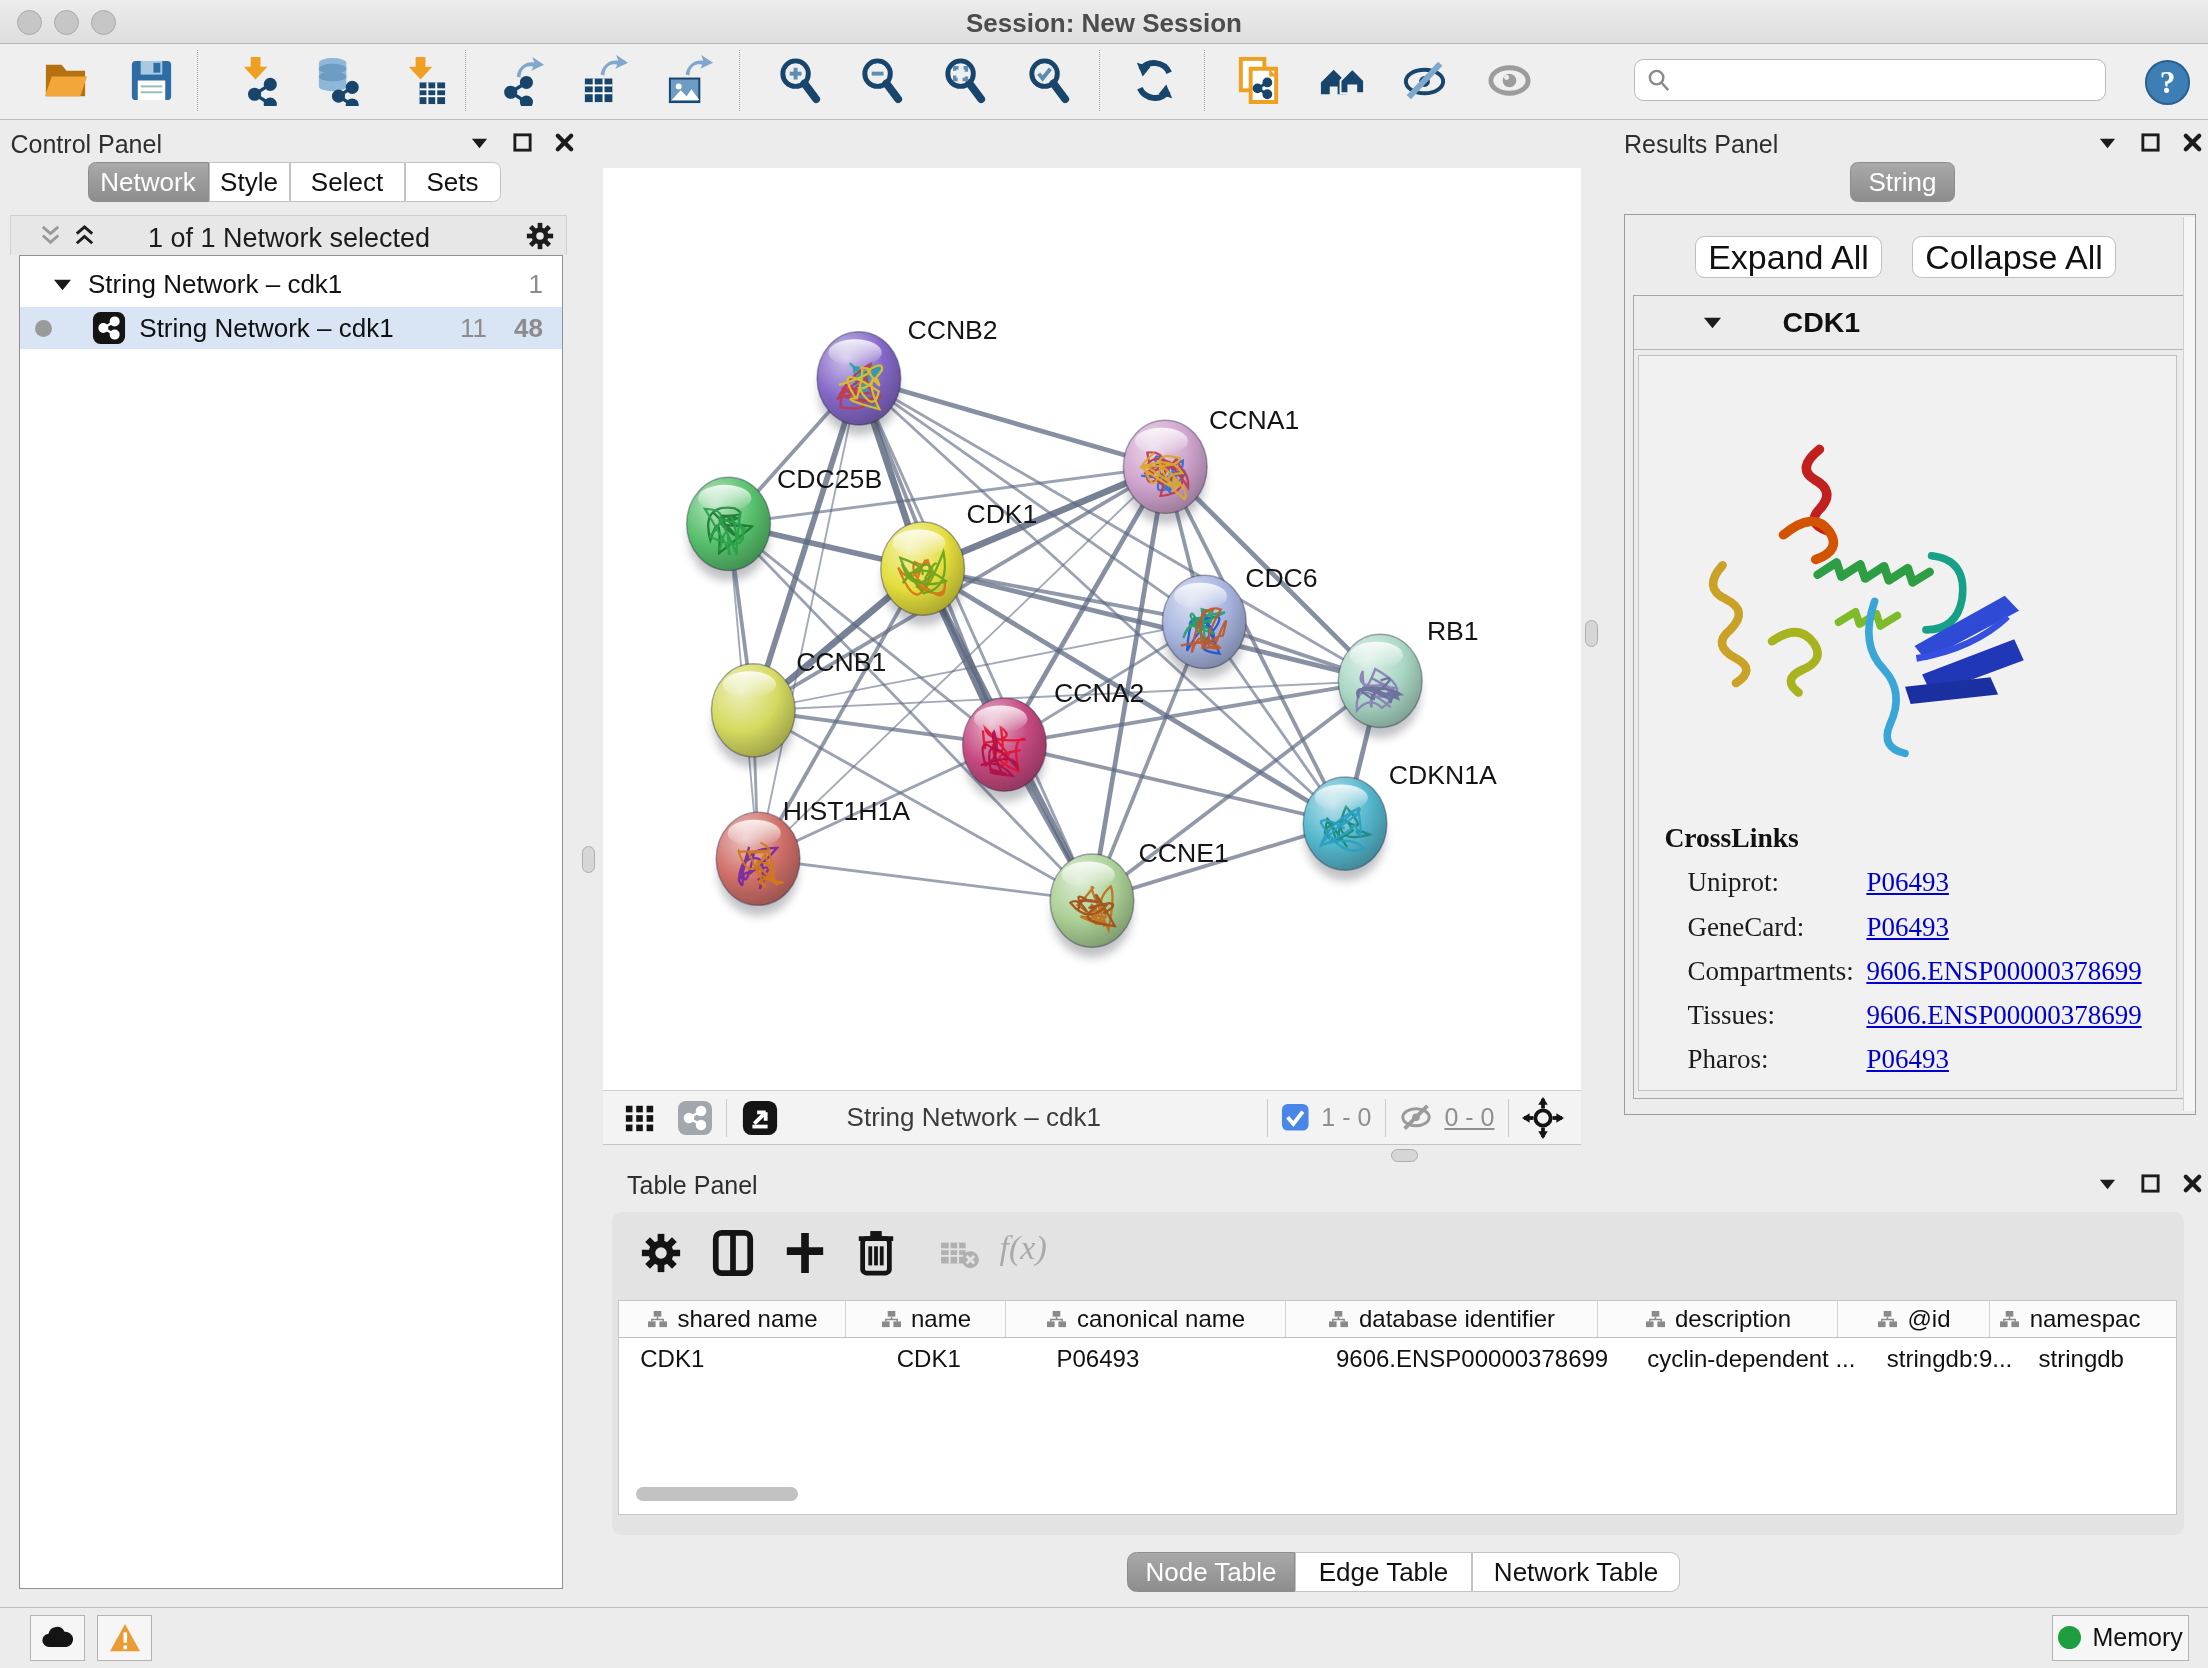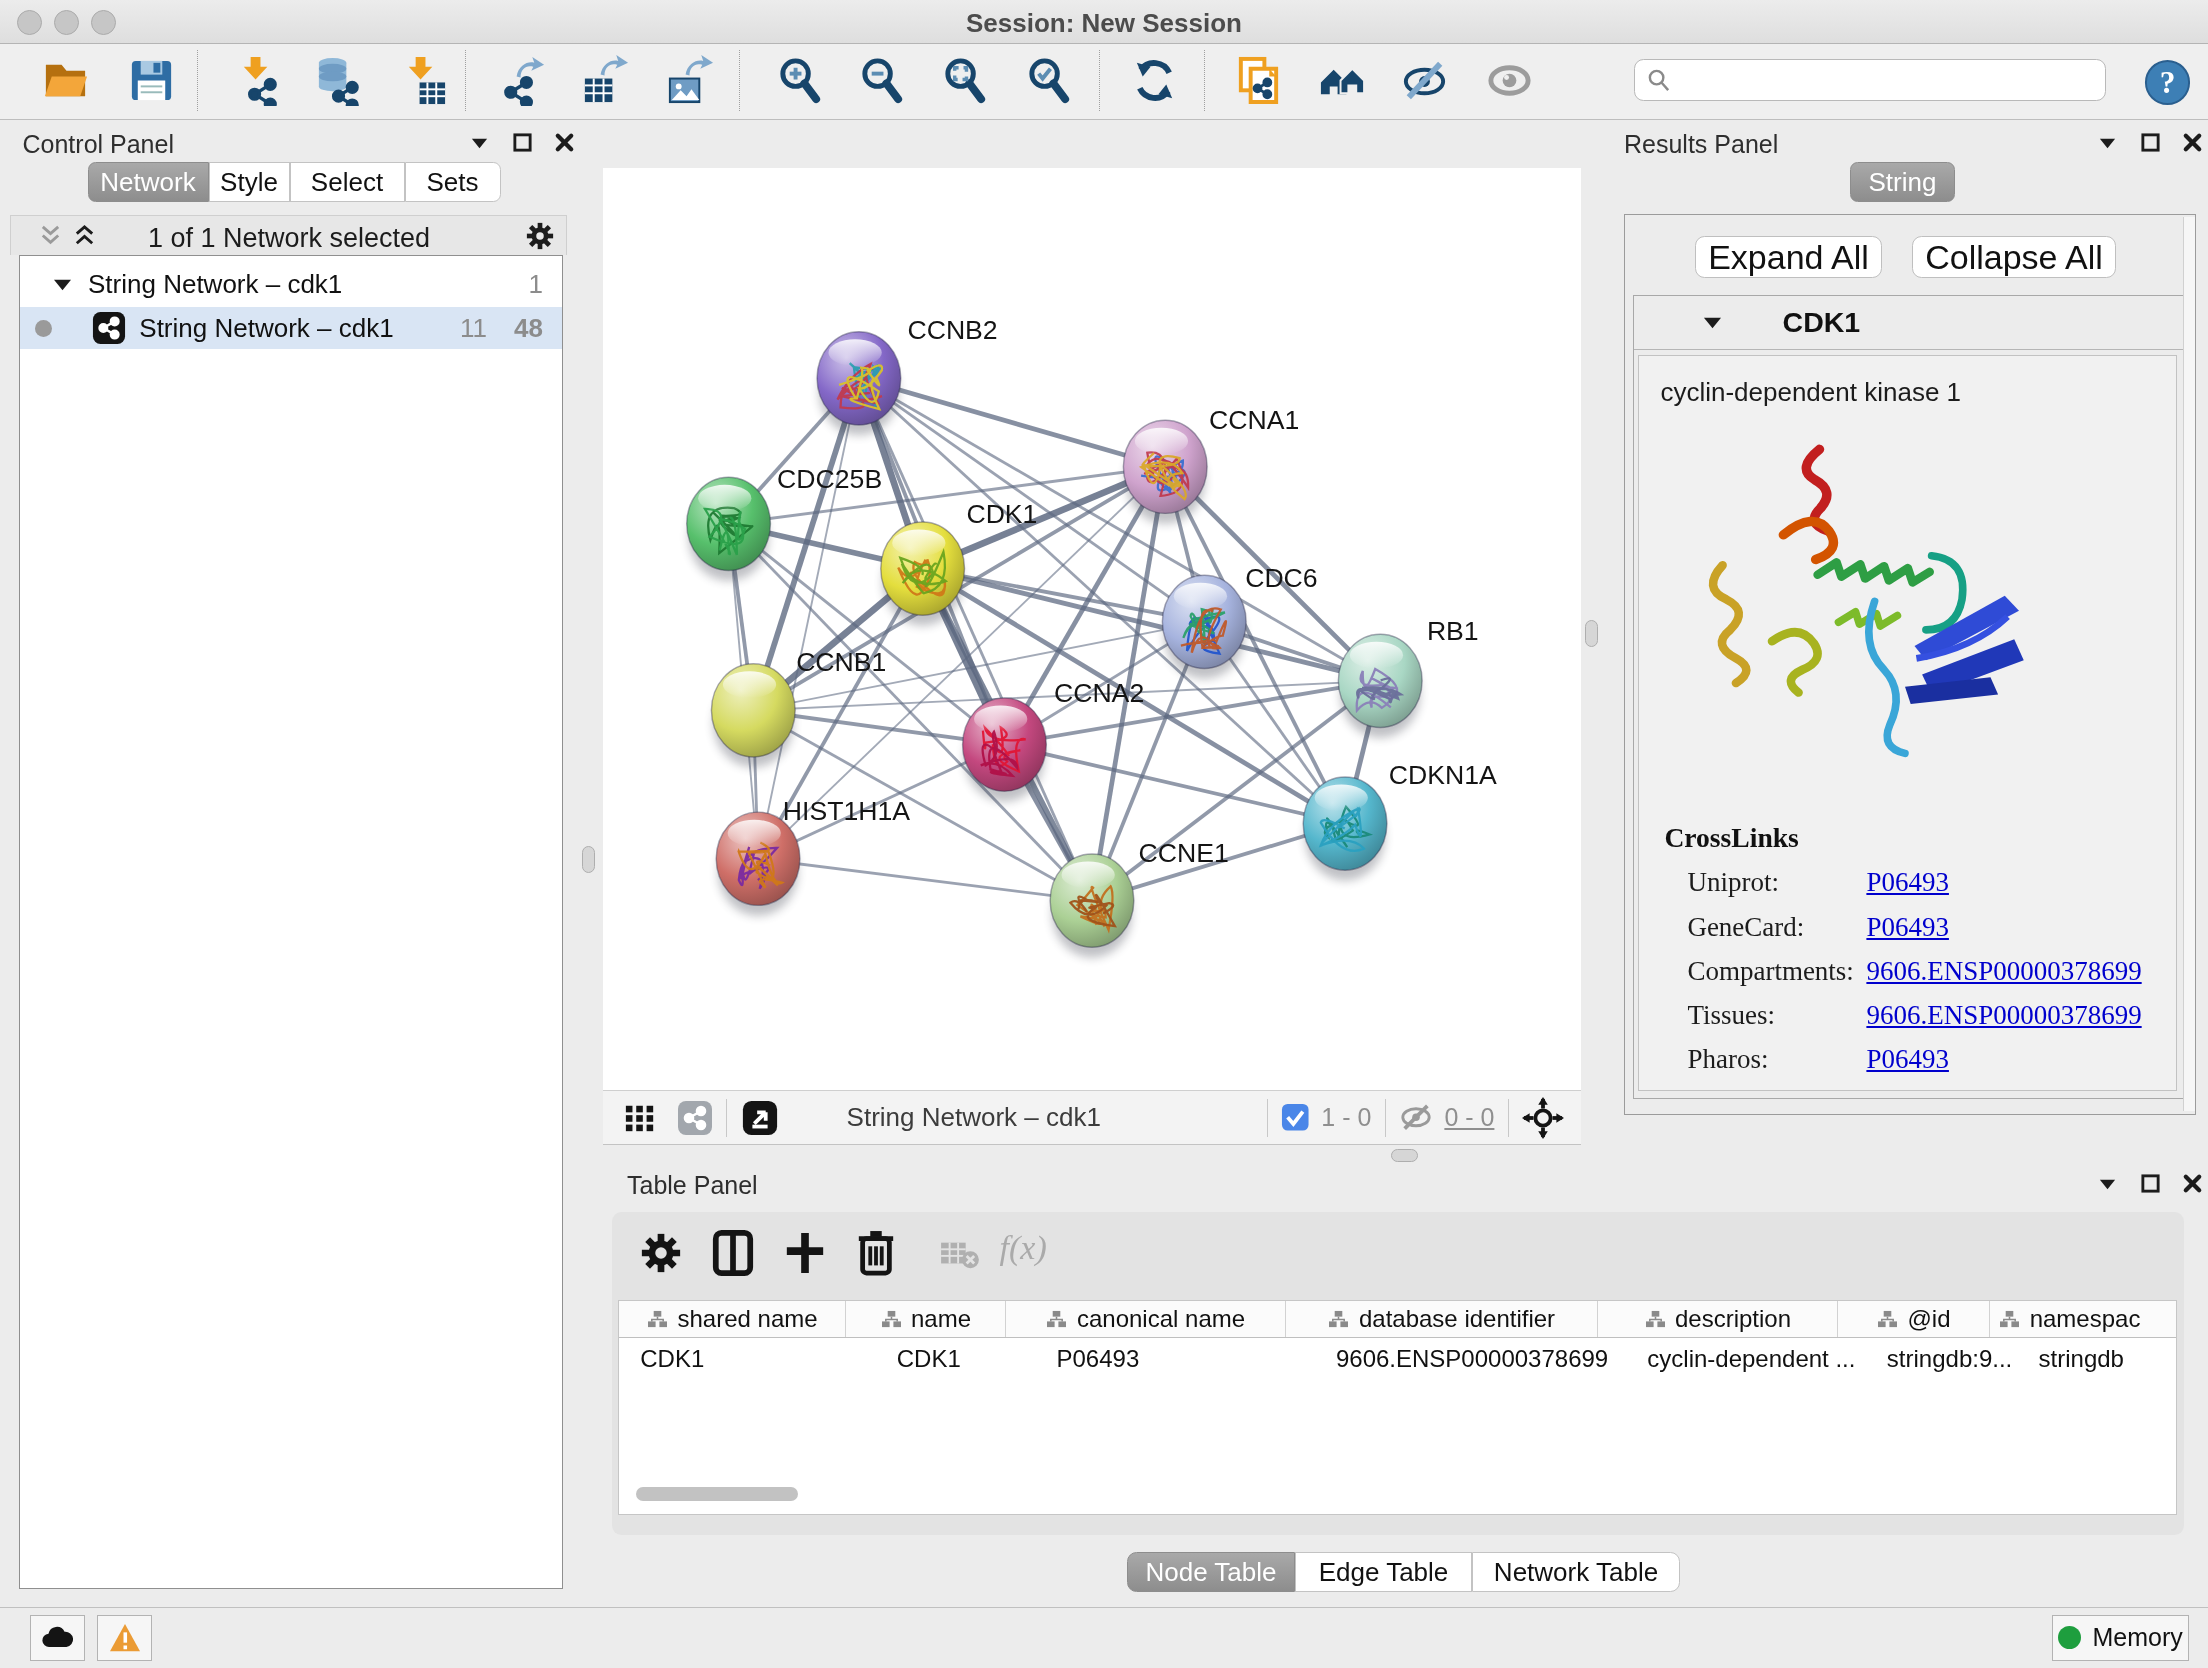--- a/index.html
+++ b/index.html
@@ -253,21 +253,21 @@
   </div>
   <div class="tb" style="left:2142px;top:13.3px;">
     <svg viewBox="0 0 52 52">
       <circle cx="26" cy="26" r="22" fill="#3d7fb5" stroke="#2a5f8f" stroke-width="2"></circle>
       <text x="26" y="37" text-anchor="middle" font-size="32" font-weight="bold" fill="#fff" font-family="Liberation Serif,serif">?</text>
     </svg>
   </div>
 </div>
 
 <div class="abs ctrlpanel">
-  <div class="abs ptitle" style="left:13px;top:7.6px;">Control Panel</div>
+  <div class="abs ptitle" style="left:1px;top:7.6px;">Control Panel</div>
   <div class="abs picons" style="left:458px;top:9.5px;">
     <svg width="23" height="19" viewBox="0 0 24 20">
         <polygon points="4,6 20,6 12,16" fill="#1c1c1c"></polygon>
       </svg>
     <svg width="21" height="21" viewBox="0 0 22 22">
         <rect x="3" y="3" width="16" height="16" fill="none" stroke="#1c1c1c" stroke-width="3"></rect>
       </svg>
     <svg width="21" height="21" viewBox="0 0 22 22">
         <path d="M4 4 L18 18 M18 4 L4 18" stroke="#1c1c1c" stroke-width="4.5" stroke-linecap="round"></path>
       </svg>
@@ -652,21 +652,20 @@
     <div class="btnw" style="position:absolute;left:287px;top:21px;width:202px;height:40px;">Collapse All</div>
 
     <div class="cdkbox">
       <div class="cdkhead">
         <svg style="margin-left:67px;" width="23" height="19" viewBox="0 0 24 20">
             <polygon points="3,5 21,5 12,16" fill="#1c1c1c"></polygon>
           </svg>
         <span style="margin-left:59px;font-size:28.5px;font-weight:bold;color:#111;">CDK1</span>
       </div>
       <div class="cdkbody">
-        <div class="desc">cyclin-dependent kinase 1</div>
 
         <svg class="abs" style="left:38px;top:76px;" width="380" height="333" viewBox="0 0 400 350">
           <g fill="none" stroke-linecap="round" stroke-linejoin="round">
             <path d="M150 18 q-25 20 -5 32 q22 12 6 30 q-16 16 8 24" stroke="#c21f1f" stroke-width="10"></path>
             <path d="M112 108 q32 -26 48 -4 q14 20 -14 30" stroke="#d35400" stroke-width="10"></path>
             <path d="M48 140 q-22 24 4 36 q24 12 4 32 q-20 16 6 30 q22 12 0 26" stroke="#c9a227" stroke-width="9"></path>
             <path d="M100 220 q28 -20 44 2 q12 18 -12 28 q-22 10 -4 24" stroke="#a8b320" stroke-width="9"></path>
             <path d="M148 150 l20 -13 5 15 20 -13 5 15 20 -13 5 15 20 -13 5 15 18 -11" stroke="#2e9e44" stroke-width="9"></path>
             <path d="M170 200 l18 -11 4 13 18 -11 4 13 18 -11" stroke="#7dbb2a" stroke-width="8"></path>
             <path d="M268 130 q38 4 32 46 q-6 32 -38 32" stroke="#16a085" stroke-width="8"></path>

